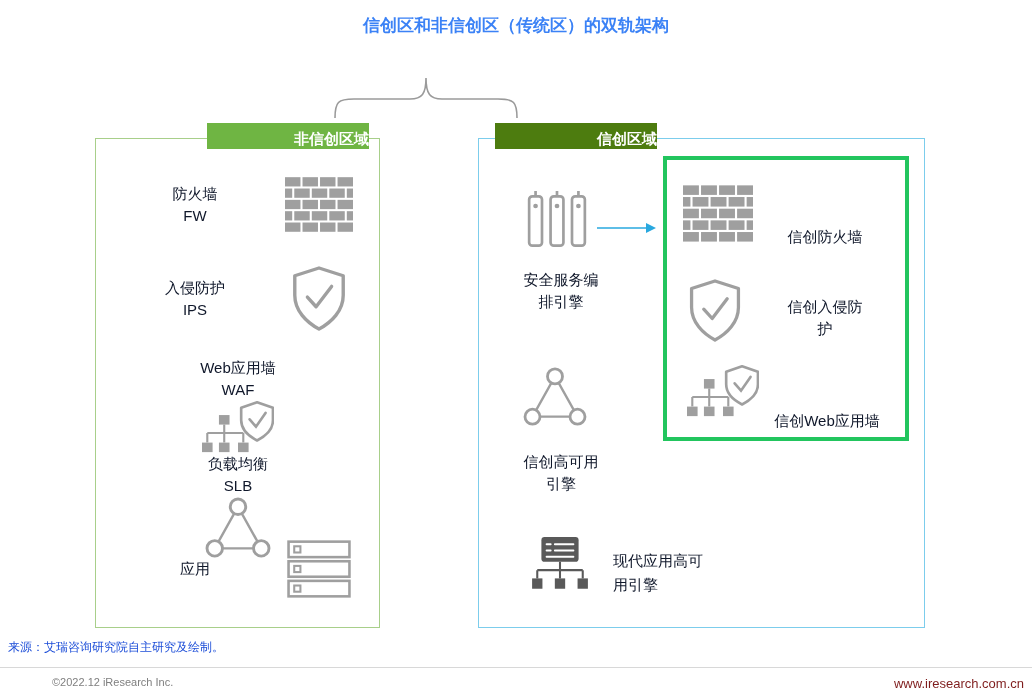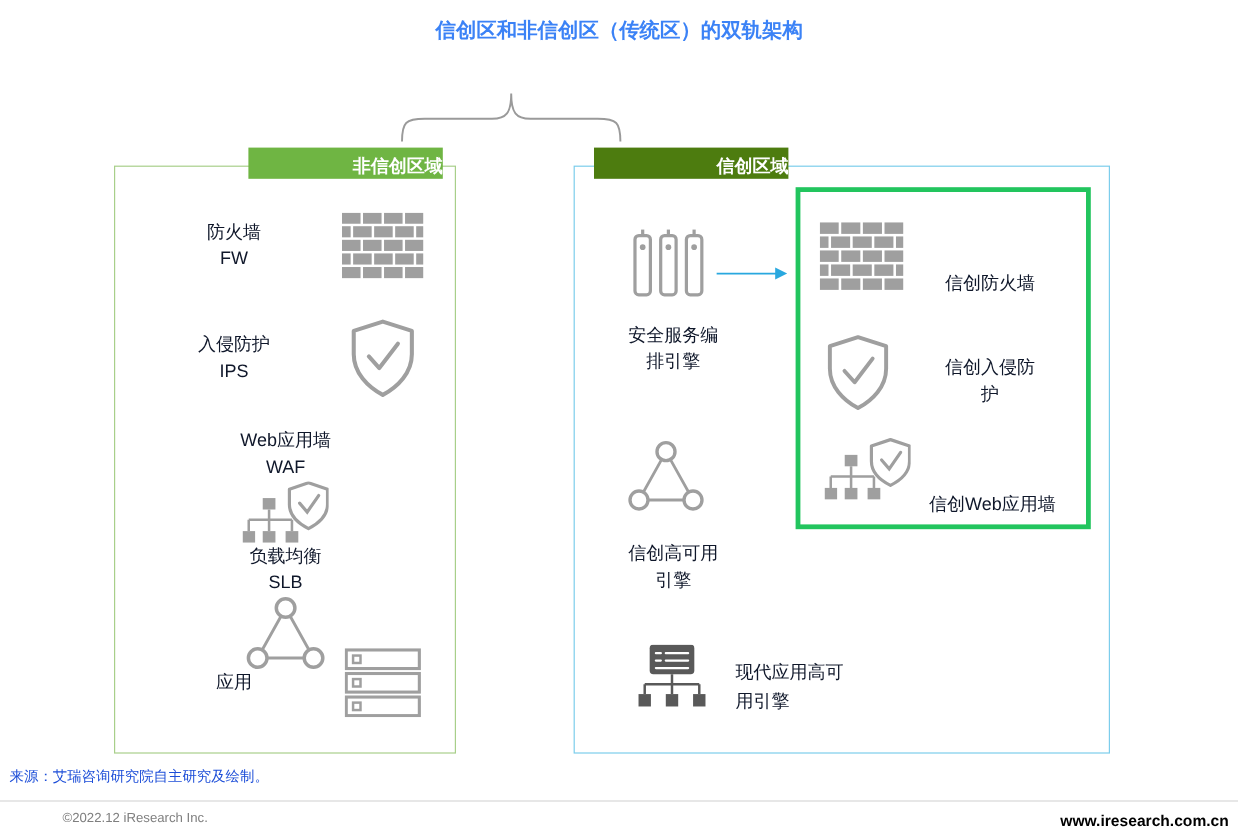--- a/index.html
+++ b/index.html
@@ -29,21 +29,21 @@
 
   .inner-panel { position:absolute; left:184px; top:17px; width:246px; height:285px;
            border:4px solid #22c55e; background:#fff; }
   .abs { position:absolute; }
   .center { text-align:center; }
   .arrow { position:absolute; left:118px; top:82px; }
 
   .source { position:absolute; left:8px; top:639px; font-size:12px; color:#1d4ed8; }
   .divider { position:absolute; left:0; top:667px; width:1032px; height:1px; background:#d8d8d8; }
   .copyright { position:absolute; left:8px; top:676px; font-size:11px; color:#7f7f7f;margin-left:44px; }
-  .website { position:absolute; right:8px; top:676px; font-size:13px; color:#000000;font-weight:bold; }
+  .website { position:absolute; right:8px; top:676px; font-size:13px; color:#7f1d1d; }
 </style>
 </head>
 <body>
 
 <svg width="0" height="0" style="position:absolute" aria-hidden="true">
   <defs>
     <symbol id="icon-brick" viewBox="0 0 66 54">
       <g fill="#9f9f9f">
         <rect x="0" y="0" width="15" height="9"></rect>
           <rect x="17" y="0" width="15" height="9"></rect>

